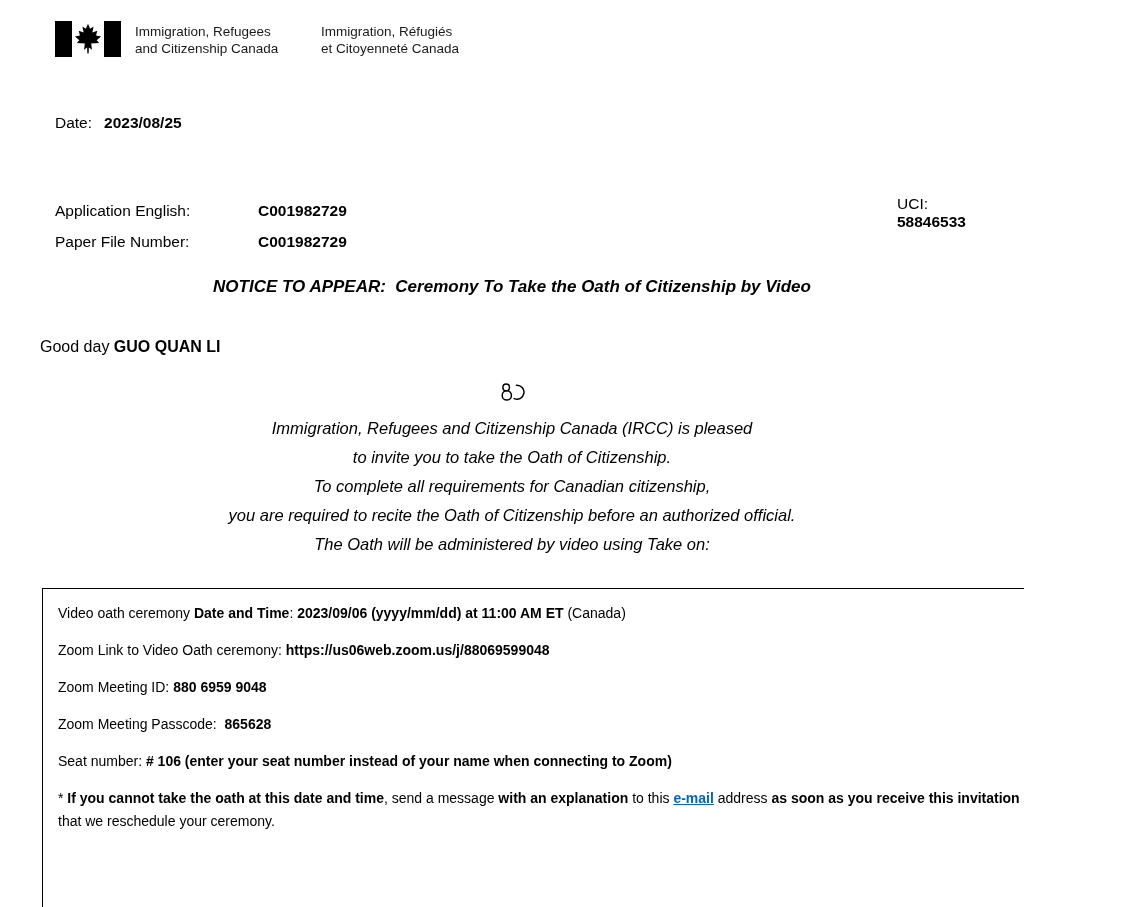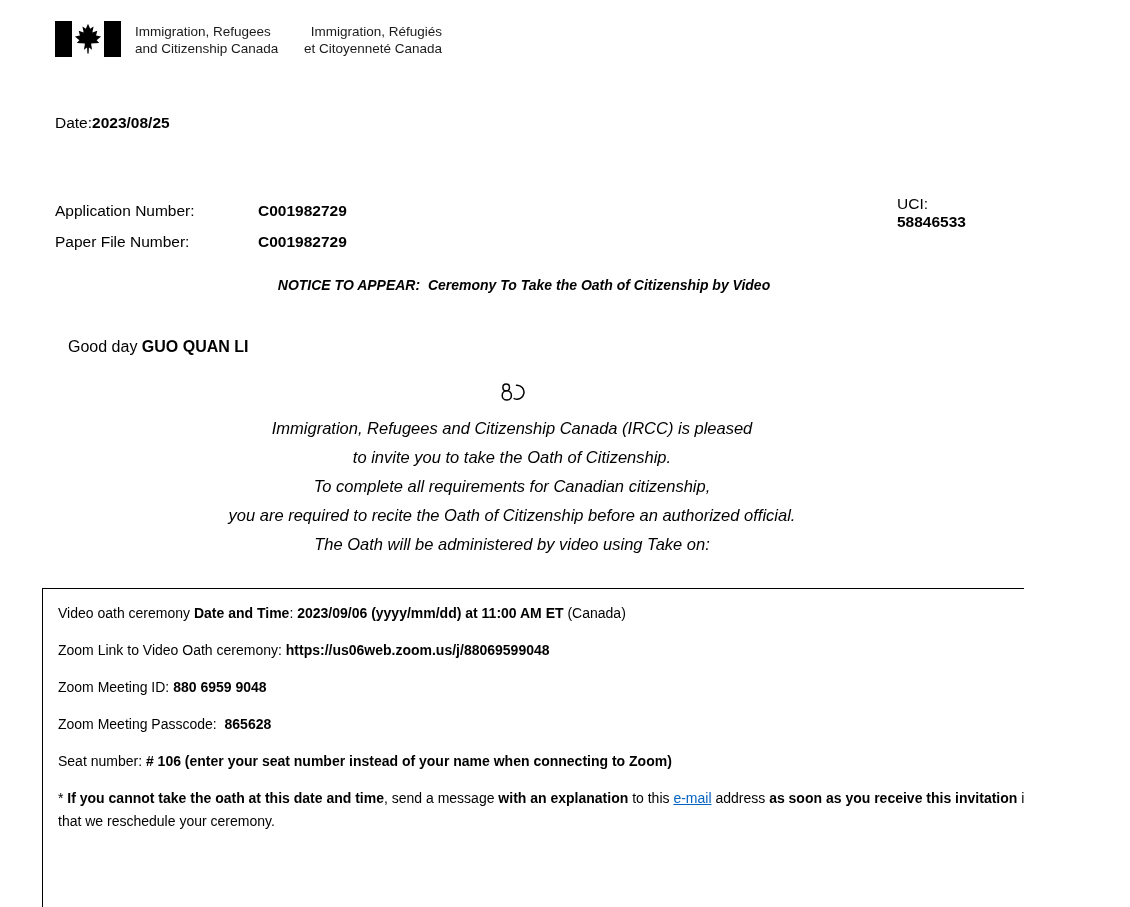--- a/index.html
+++ b/index.html
@@ -4,46 +4,46 @@
 <style>
   html,body{margin:0;padding:0;background:#fff;}
   .page{
     position:relative;width:1024px;height:907px;overflow:hidden;
     background:var(--page-bg,#ffffff);color:var(--text,#000);
     font-family:"Liberation Sans","DejaVu Sans",sans-serif;
   }
   .flag{position:absolute;left:55px;top:21px;}
   .hdr-col{position:absolute;top:23px;font-size:13.5px;line-height:17px;color:#1a1a1a;}
   .hdr-en{left:135px;}
-  .hdr-fr{left:304px;text-align:right;}
+  .hdr-fr{left:321px;}
   .date-line{position:absolute;left:55px;top:114px;font-size:15.5px;}
-  .date-line .val{margin-left:0;}
+  .date-line .val{margin-left:12px;}
   .b{font-weight:bold;}
   .nums{position:absolute;left:55px;top:195px;font-size:15.5px;line-height:31px;}
   .num-label{display:inline-block;width:203px;}
   .uci{position:absolute;left:897px;top:195px;font-size:15.5px;}
   .uci-label{display:inline-block;width:70px;}
   .title{
-    position:absolute;left:12px;top:277px;width:100%;text-align:center;
-    font-size:14px;font-weight:bold;font-style:italic;white-space:pre-wrap;
+    position:absolute;left:0;top:277px;width:100%;text-align:center;
+    font-size:17px;font-weight:bold;font-style:italic;white-space:pre-wrap;
   }
-  .greeting{position:absolute;left:68px;top:338px;font-size:16px;}
+  .greeting{position:absolute;left:40px;top:338px;font-size:16px;}
   .ornament{position:absolute;left:0;top:381px;width:100%;text-align:center;}
   .invitation{
     position:absolute;left:0;top:414px;width:100%;text-align:center;
     font-style:italic;font-size:16.5px;line-height:29px;
   }
   .inv-b{font-weight:normal;}
   .box{
     position:absolute;left:42px;top:588px;width:1048px;height:420px;
     border:1.5px solid #000;box-sizing:border-box;padding:13px 15px 0 15px;
   }
   .bp{margin:0 0 14px 0;font-size:14px;line-height:23px;white-space:pre-wrap;}
   .red{color:var(--warning-red,#C00000);}
-  .doc-link{color:var(--link-blue,#0563C1);text-decoration:underline;cursor:pointer;}
+  .doc-link{color:var(--link-blue,#0563C1);text-decoration:underline;cursor:pointer;font-weight:bold;}
 </style>
 </head>
 <body>
 
 <div class="page">
 
   <div>
     <svg class="flag" width="66" height="36" viewBox="0 0 66 36" aria-hidden="true">
       <rect x="0" y="0" width="17" height="36" fill="#000"></rect>
       <rect x="49" y="0" width="17" height="36" fill="#000"></rect>
@@ -60,21 +60,21 @@
       <div>et Citoyenneté Canada</div>
     </div>
   </div>
 
   <div class="date-line">
     <span>Date:</span><span class="b val">2023/08/25</span>
   </div>
 
   <div class="nums">
     <div>
-      <span class="num-label">Application Number:</span><span class="b">C001982729</span>
+      <span class="num-label">Application English:</span><span class="b">C001982729</span>
     </div>
     <div>
       <span class="num-label">Paper File Number:</span><span class="b">C001982729</span>
     </div>
   </div>
   <div class="uci">
     <span class="uci-label">UCI:</span><span class="b">58846533</span>
   </div>
 
   <div class="title">NOTICE TO APPEAR:  Ceremony To Take the Oath of Citizenship by Video</div>

